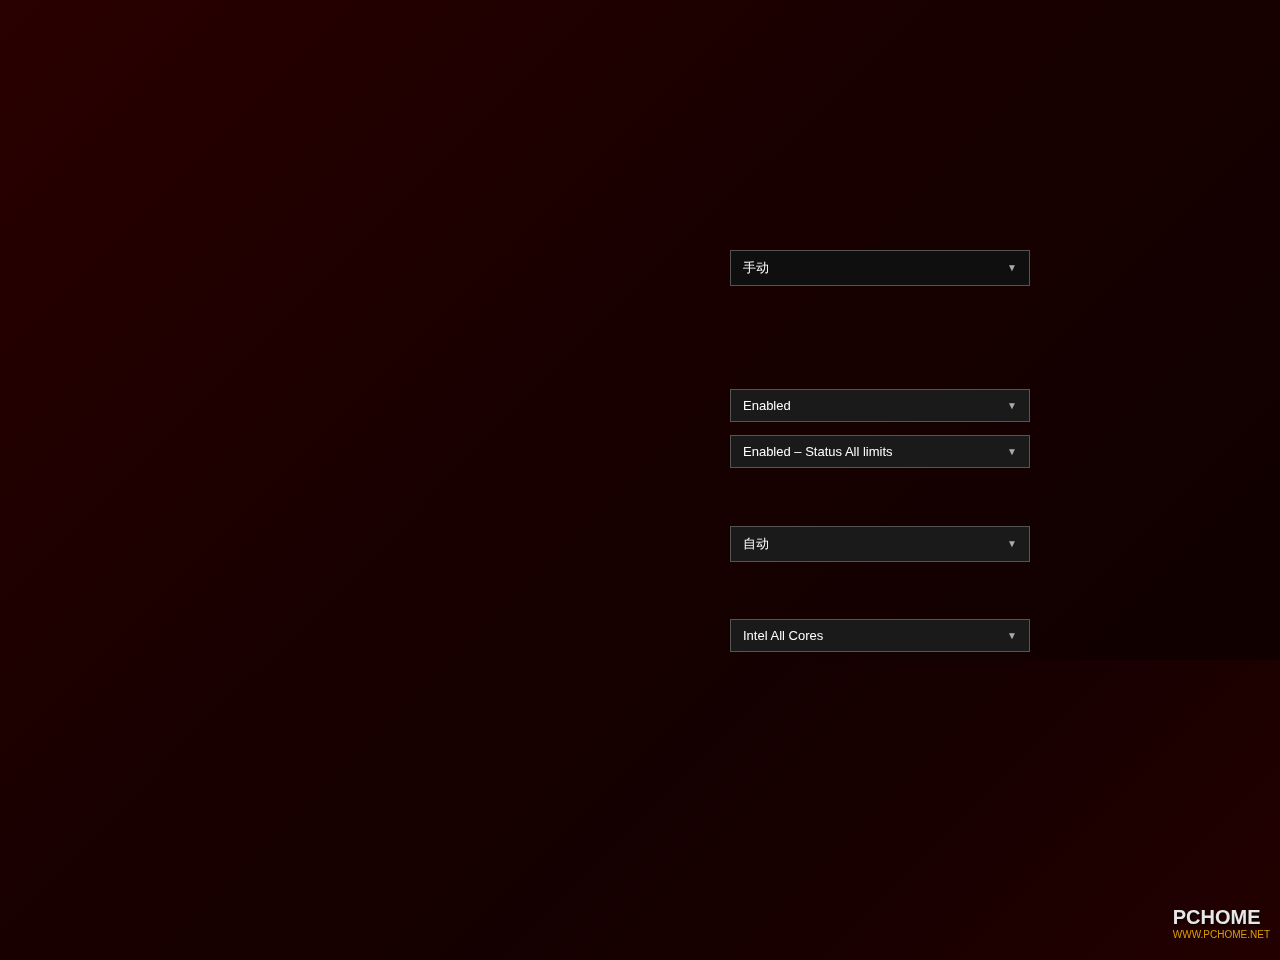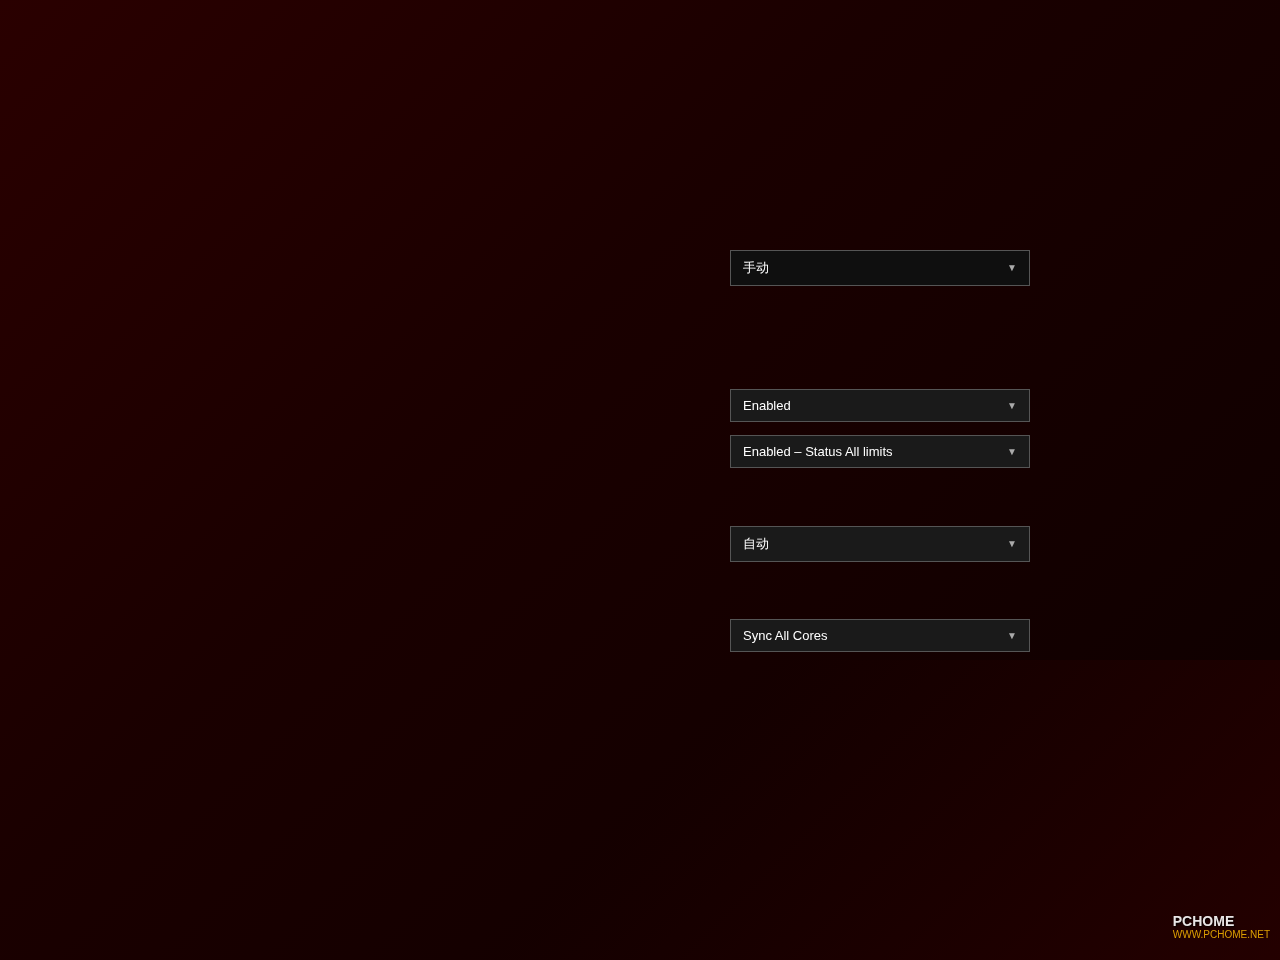--- a/index.html
+++ b/index.html
@@ -363,21 +363,21 @@
     
     .watermark {
       position: absolute;
       bottom: 20px;
       right: 10px;
       opacity: 0.9;
       z-index: 10;
     }
     .watermark-text {
       color: #fff;
-      font-size: 14px;
+      font-size: 20px;
       font-weight: bold;
       text-shadow: 1px 1px 2px #000;
     }
     .watermark-sub {
       color: #f0b000;
       font-size: 10px;
       text-align: center;
     }
   </style>
 </head>
@@ -520,21 +520,21 @@
         </div>
 
         <div class="section-header">
           <span class="section-arrow">▶</span>
           <span class="setting-label section">AVX Related Controls</span>
         </div>
 
         <div class="setting-row">
           <span class="setting-label">CPU核心倍频</span>
           <div class="dropdown">
-            <span>Sync All Cores</span>
+            <span>Intel All Cores</span>
             <span class="dropdown-arrow">▼</span>
           </div>
         </div>
 
       </div>
 
       <div class="info-bar">
         <div class="info-icon">ℹ</div>
         <div class="info-text">[XMP]：当选择 XMP（Extreme Memory Profile）时，BCLK 频率与内存参数将被自动优化。</div>
       </div>

